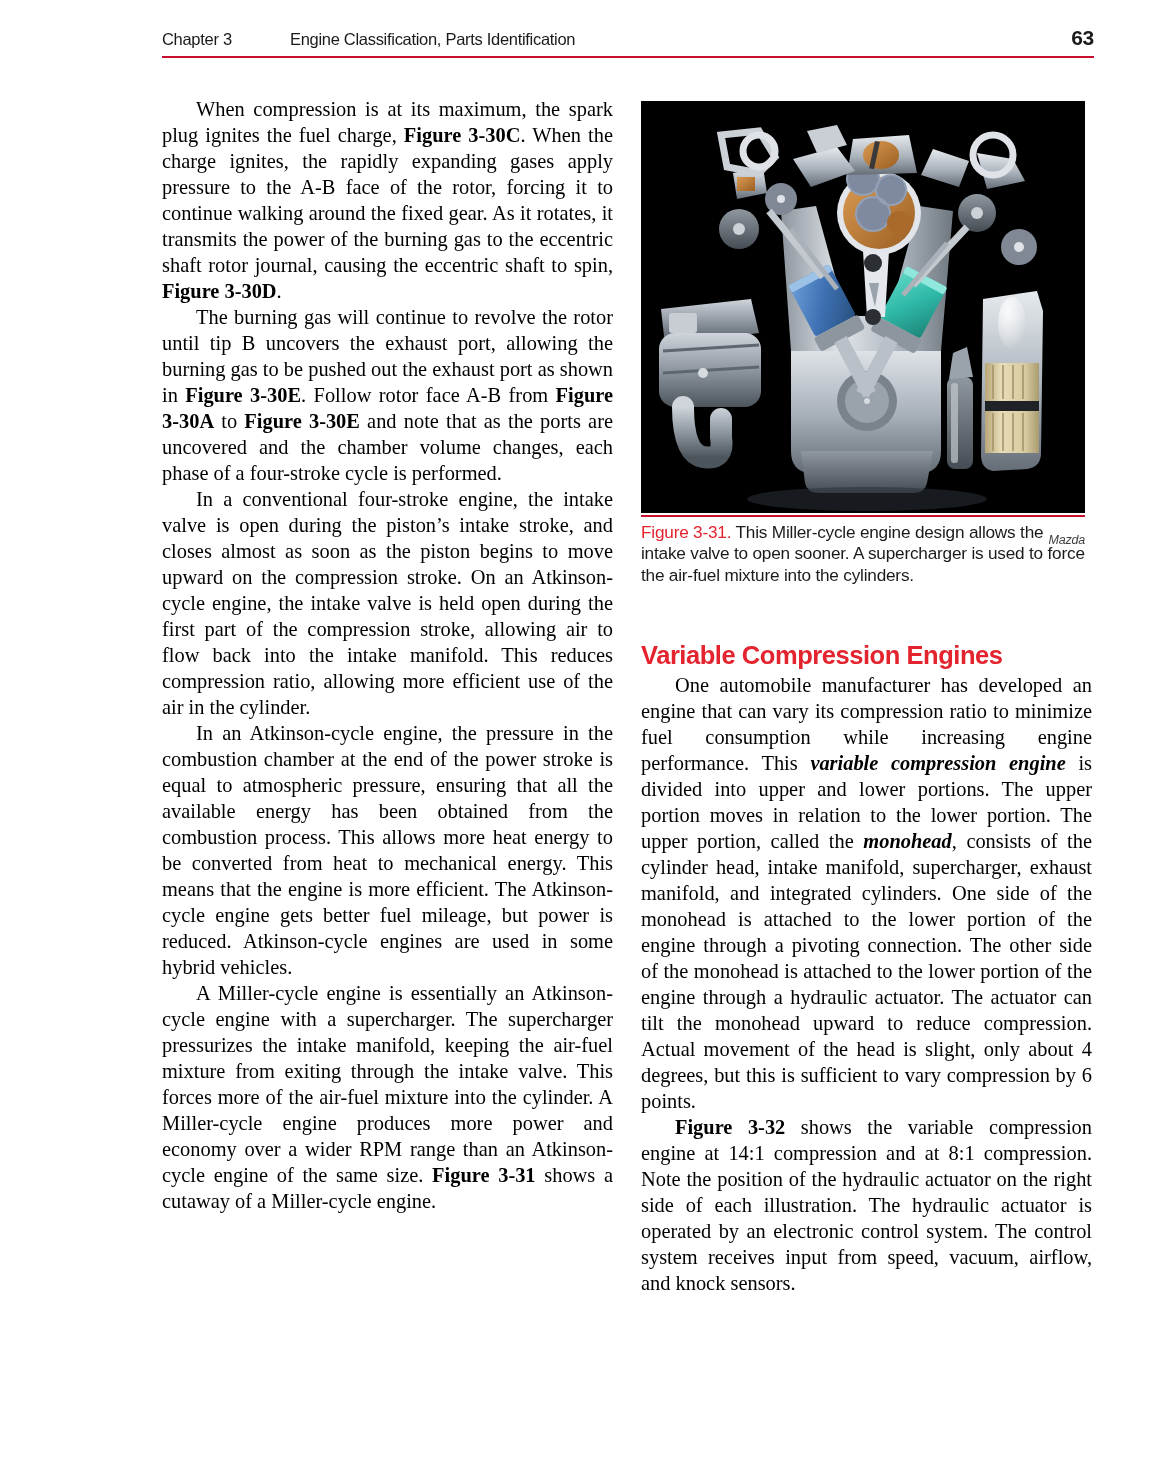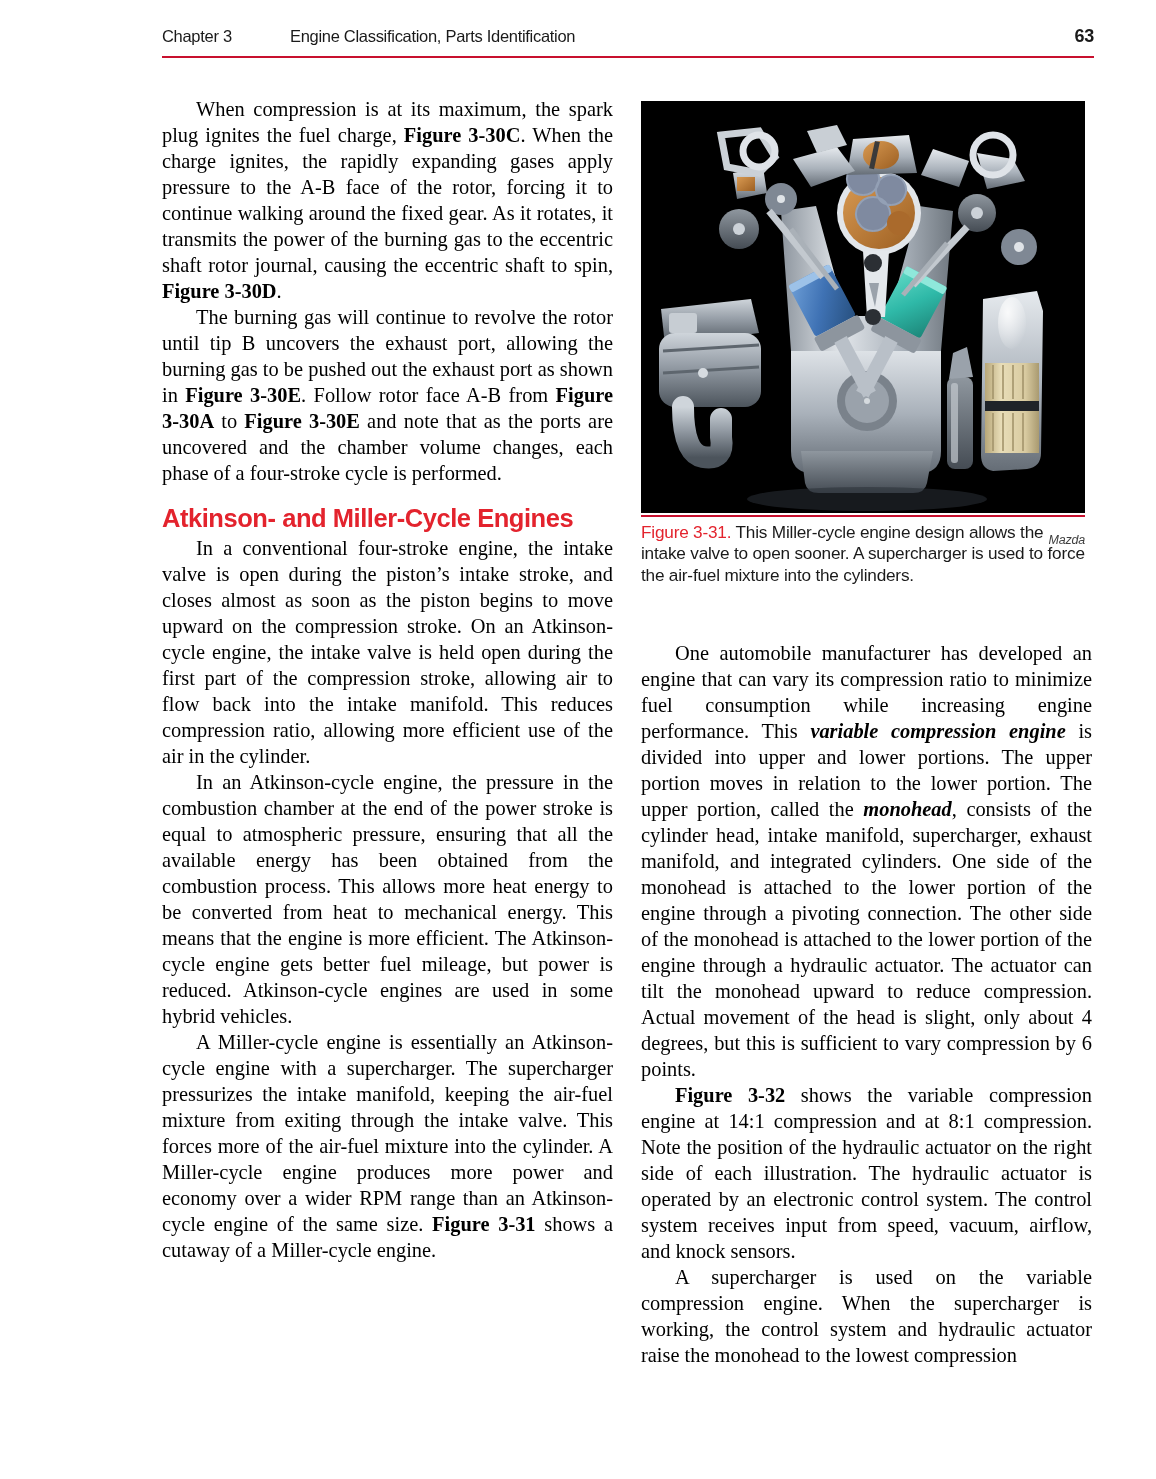--- a/index.html
+++ b/index.html
@@ -41,21 +41,21 @@
   .runhead .chapno {
     width: 108px;
     flex: 0 0 108px;
   }
   .runhead .chaptitle {
     flex: 1 1 auto;
     margin-left: 20px;
   }
   .runhead .pageno {
     font-weight: bold;
-    font-size: 18px;
+    font-size: 21px;
     margin-left: auto;
   }
   .runhead-rule {
     position: absolute;
     left: 162px;
     top: 56px;
     width: 932px;
     height: 1.6px;
     background: #c8102e;
   }
@@ -148,21 +148,20 @@
     <span class="chapno">Chapter 3</span>
     <span class="chaptitle">Engine Classification, Parts Identification</span>
     <span class="pageno">63</span>
   </div>
   <div class="runhead-rule"></div>
 
   <div class="col col-left">
     <p class="body"><span>When compression is at its maximum, the spark plug ignites the fuel charge, </span><b>Figure 3-30C</b><span>. When the charge ignites, the rapidly expanding gases apply pressure to the A-B face of the rotor, forcing it to continue walking around the fixed gear. As it rotates, it transmits the power of the burning gas to the eccentric shaft rotor journal, causing the eccentric shaft to spin, </span><b>Figure 3-30D</b><span>.</span></p>
     <p class="body"><span>The burning gas will continue to revolve the rotor until tip B uncovers the exhaust port, allowing the burning gas to be pushed out the exhaust port as shown in </span><b>Figure 3-30E</b><span>. Follow rotor face A-B from </span><b>Figure 3-30A</b><span> to </span><b>Figure 3-30E</b><span> and note that as the ports are uncovered and the chamber volume changes, each phase of a four-stroke cycle is performed.</span></p>
 
-    <h2 class="redhead">Atkinson- and Miller-Cycle Engines</h2>
 
     <p class="body"><span>In a conventional four-stroke engine, the intake valve is open during the piston’s intake stroke, and closes almost as soon as the piston begins to move upward on the compression stroke. On an Atkinson-cycle engine, the intake valve is held open during the first part of the compression stroke, allowing air to flow back into the intake manifold. This reduces compression ratio, allowing more efficient use of the air in the cylinder.</span></p>
     <p class="body"><span>In an Atkinson-cycle engine, the pressure in the combustion chamber at the end of the power stroke is equal to atmospheric pressure, ensuring that all the available energy has been obtained from the combustion process. This allows more heat energy to be converted from heat to mechanical energy. This means that the engine is more efficient. The Atkinson-cycle engine gets better fuel mileage, but power is reduced. Atkinson-cycle engines are used in some hybrid vehicles.</span></p>
     <p class="body"><span>A Miller-cycle engine is essentially an Atkinson-cycle engine with a supercharger. The supercharger pressurizes the intake manifold, keeping the air-fuel mixture from exiting through the intake valve. This forces more of the air-fuel mixture into the cylinder. A Miller-cycle engine produces more power and economy over a wider RPM range than an Atkinson-cycle engine of the same size. </span><b>Figure 3-31</b><span> shows a cutaway of a Miller-cycle engine.</span></p>
   </div>
 
   <div class="figure-wrap">
     <div class="figure-photo">
       <svg class="engine-svg" viewBox="0 0 444 412" xmlns="http://www.w3.org/2000/svg">
         <defs>
@@ -300,18 +299,18 @@
     </div>
     <div class="fig-rule"></div>
     <div class="fig-caption">
       <span class="fig-credit">Mazda</span>
       <span class="fignum">Figure 3-31.</span>
       <span>This Miller-cycle engine design allows the intake valve to open sooner. A supercharger is used to force the air-fuel mixture into the cylinders.</span>
     </div>
   </div>
 
   <div class="col col-right" style="top: 640px;">
+    <h2 class="redhead" style="margin-top:0;">Variable Compression Engines</h2>
     <p class="body"><span>One automobile manufacturer has developed an engine that can vary its compression ratio to minimize fuel consumption while increasing engine performance. This </span><i class="bi">variable compression engine</i><span> is divided into upper and lower portions. The upper portion moves in relation to the lower portion. The upper portion, called the </span><i class="bi">monohead</i><span>, consists of the cylinder head, intake manifold, supercharger, exhaust manifold, and integrated cylinders. One side of the monohead is attached to the lower portion of the engine through a pivoting connection. The other side of the monohead is attached to the lower portion of the engine through a hydraulic actuator. The actuator can tilt the monohead upward to reduce compression. Actual movement of the head is slight, only about 4 degrees, but this is sufficient to vary compression by 6 points.</span></p>
     <p class="body"><b>Figure 3-32</b><span> shows the variable compression engine at 14:1 compression and at 8:1 compression. Note the position of the hydraulic actuator on the right side of each illustration. The hydraulic actuator is operated by an electronic control system. The control system receives input from speed, vacuum, airflow, and knock sensors.</span></p>
-    <p class="body"><span>A supercharger is used on the variable compression engine. When the supercharger is working, the control system and hydraulic actuator raise the monohead to the lowest compression</span></p>
   </div>
 
 </div>
 
 </body></html>

